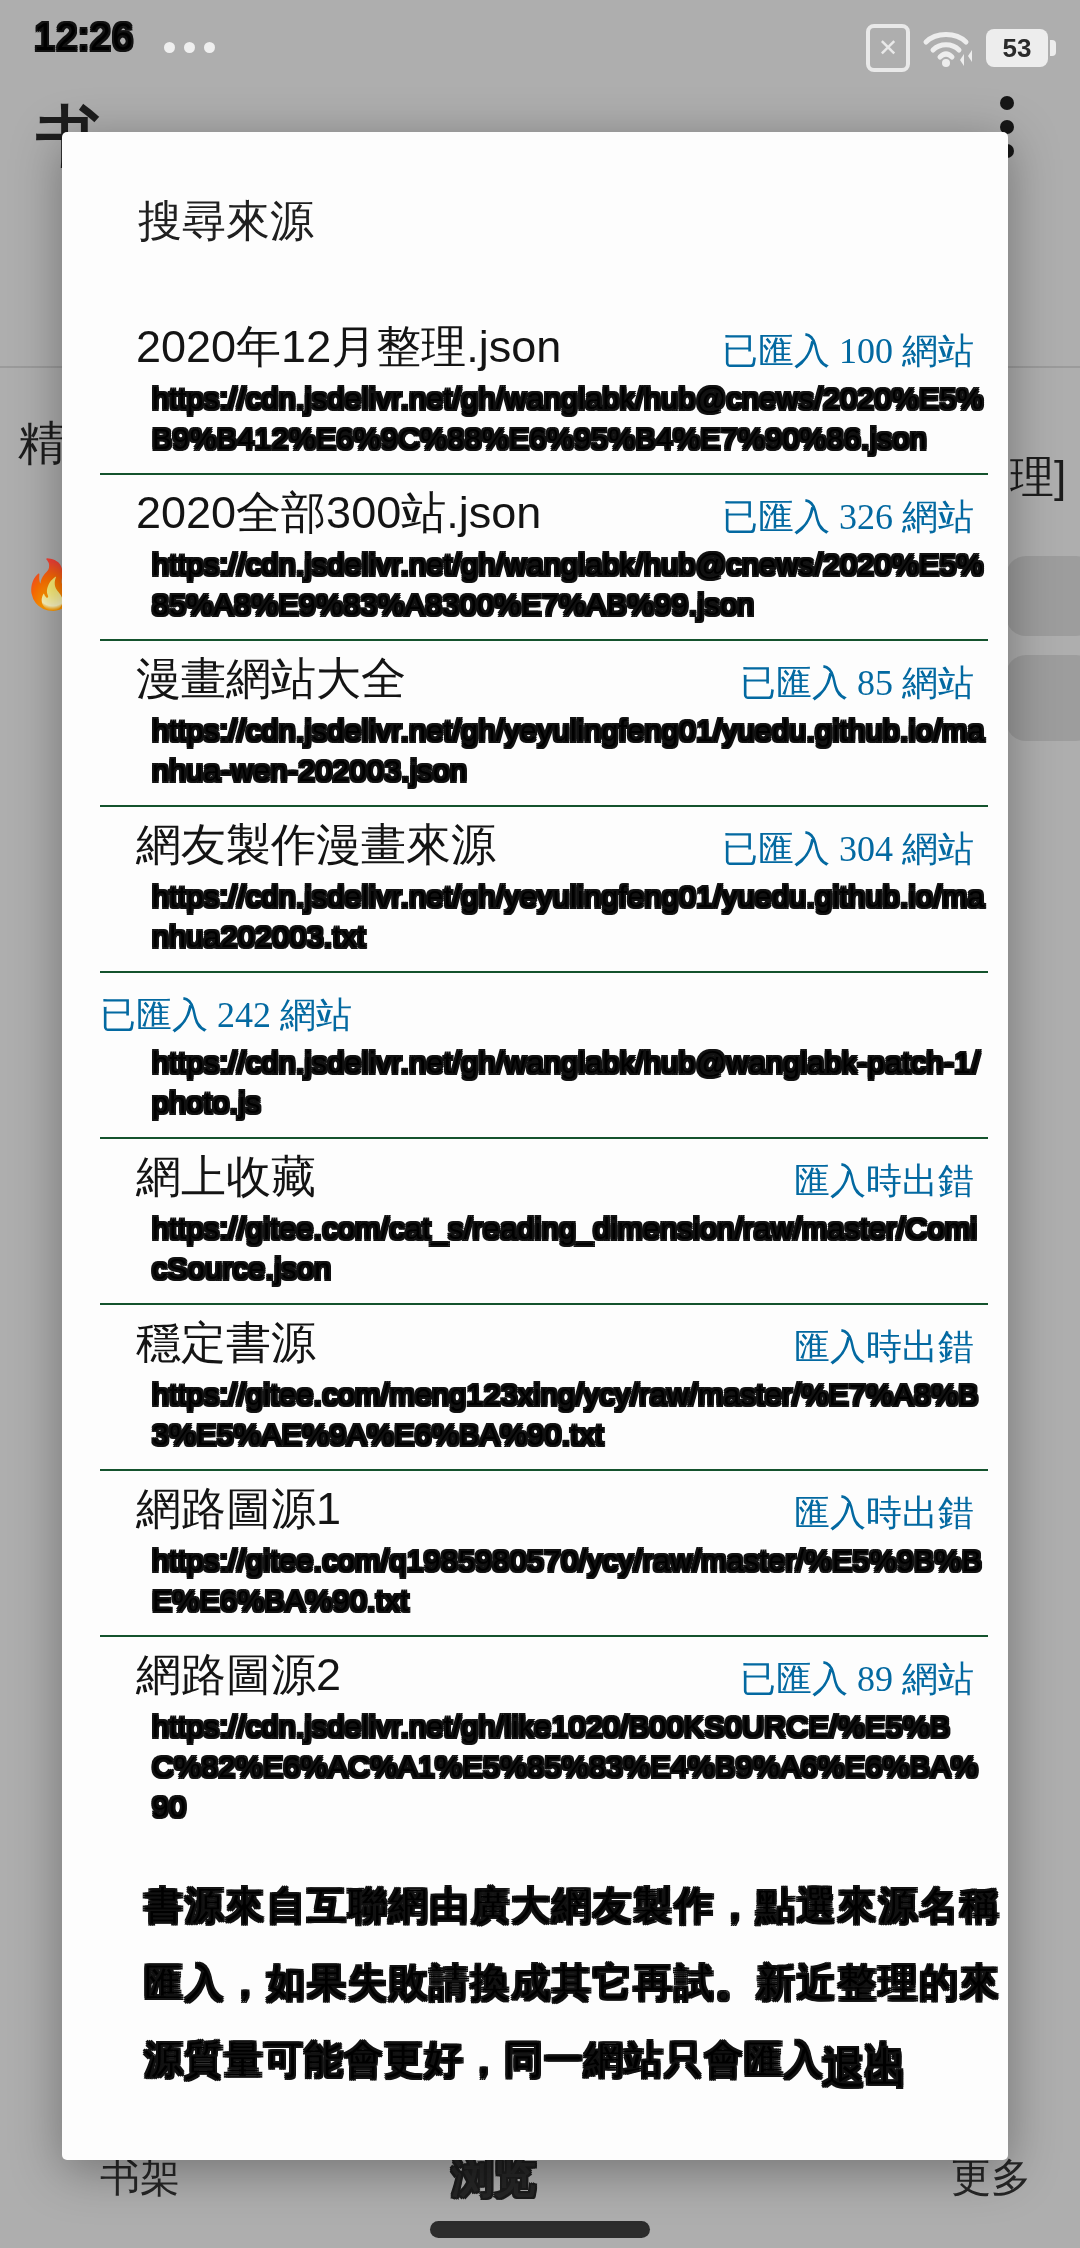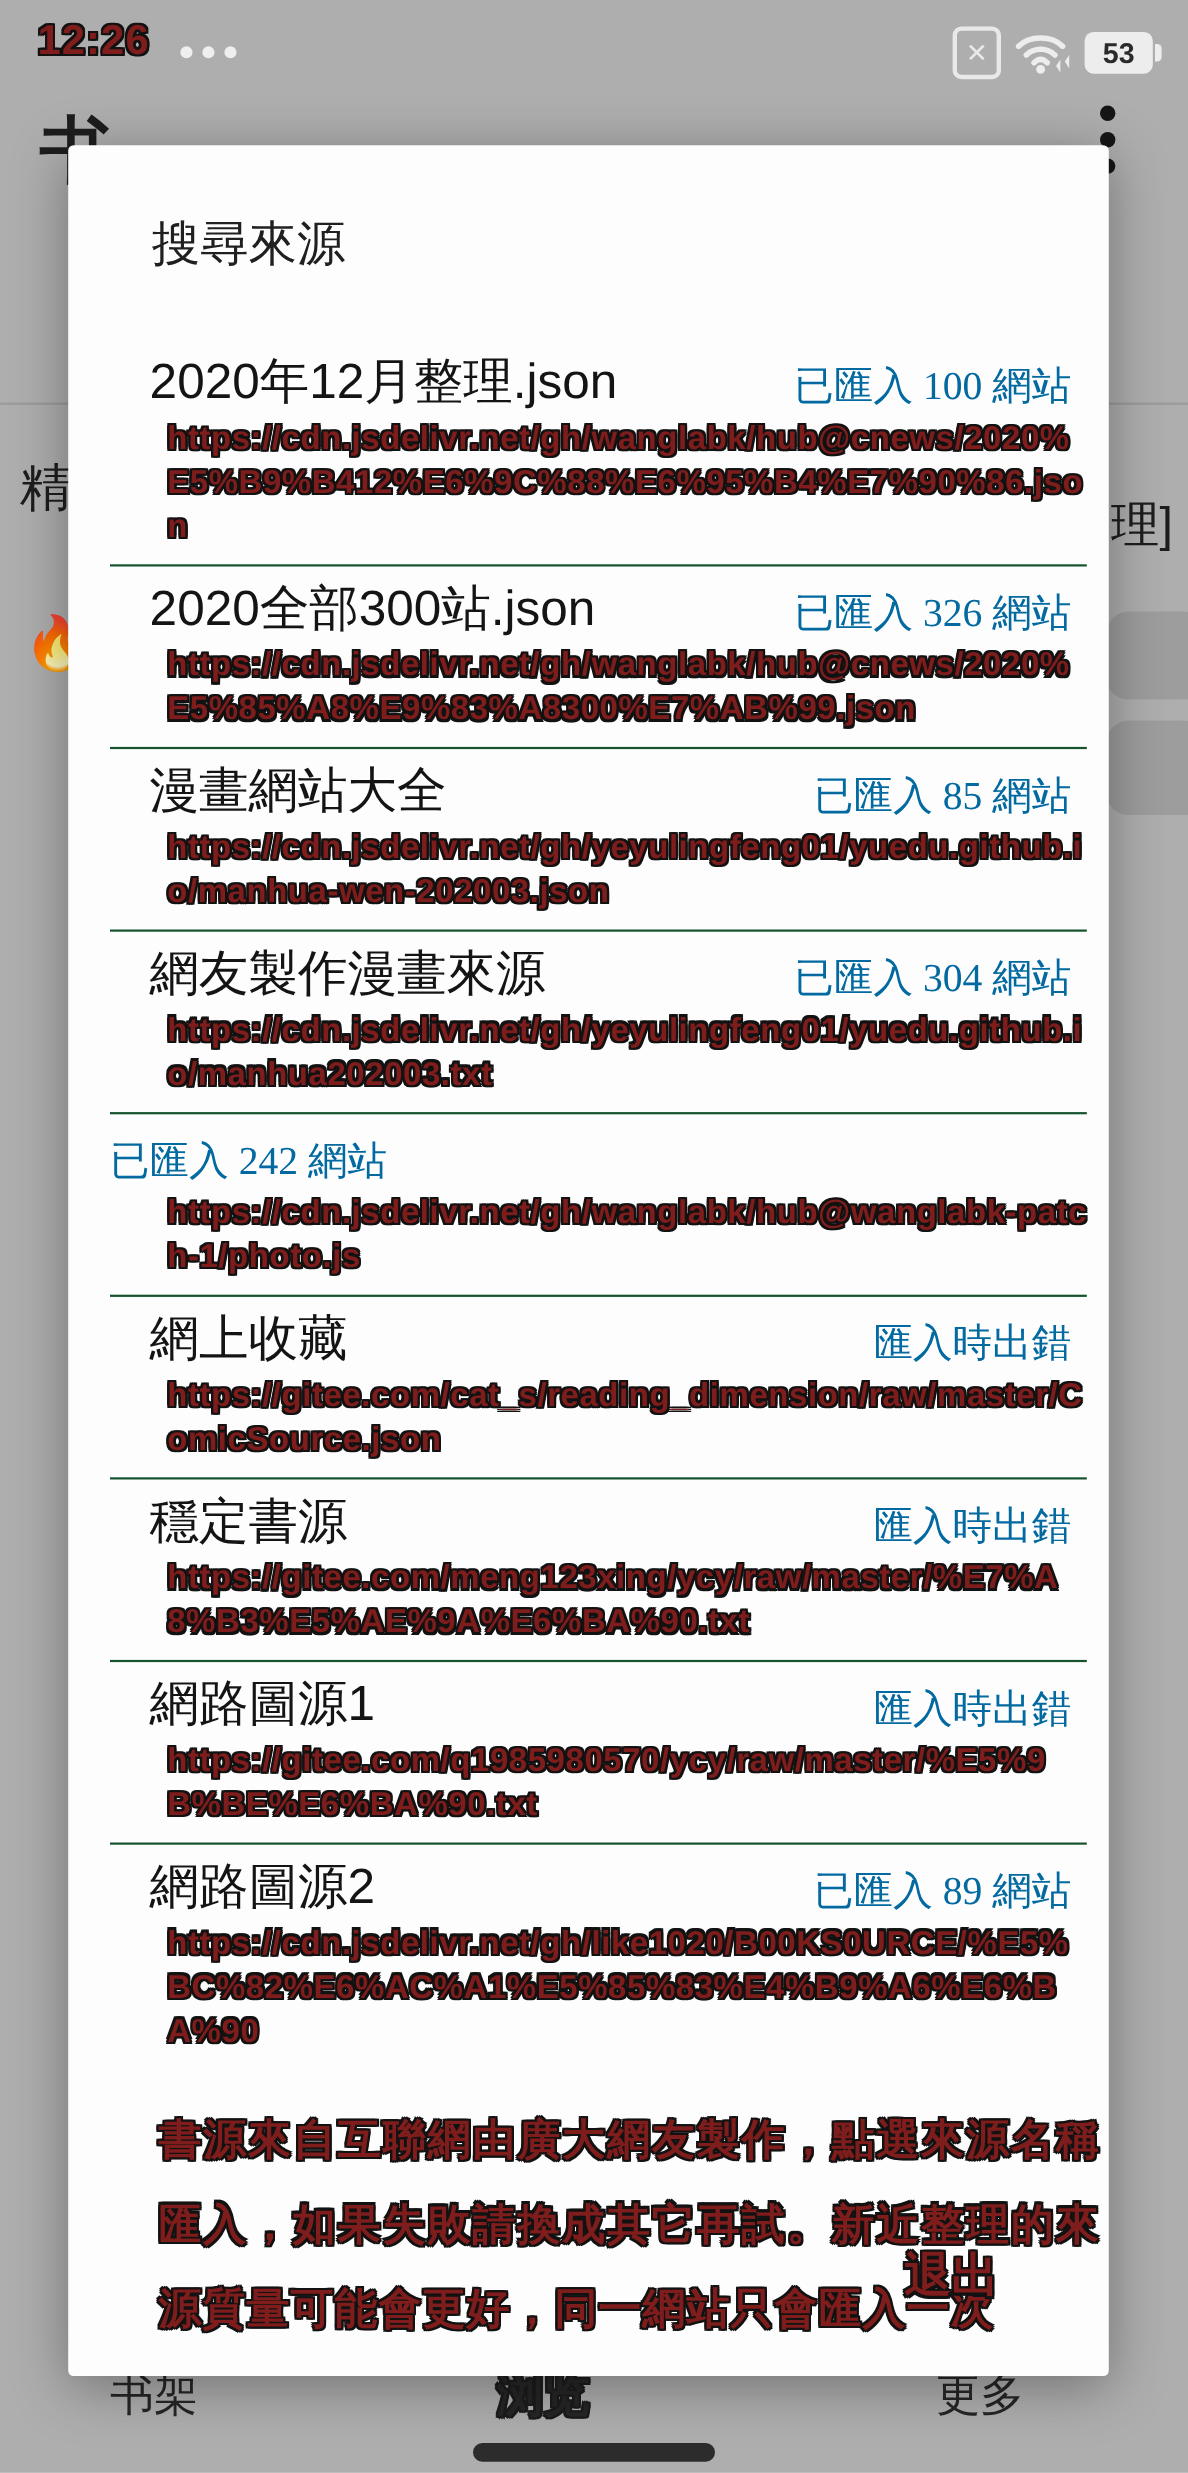--- a/index.html
+++ b/index.html
@@ -1,20 +1,20 @@
 <!DOCTYPE html>
 <html><head>
 <meta charset="utf-8">
 <style>
   html,body{margin:0;padding:0;width:1080px;height:2248px;overflow:hidden;
     font-family:"Liberation Sans","DejaVu Sans",sans-serif;}
   body{position:relative;background:#aeaeae;}
 
   
-  .ol{color:#7f1d1d;font-weight:700;
+  .ol{color:#000000;font-weight:400;
     text-shadow:-2px -2px 0 #121212,-2px 0 0 #121212,-2px 2px 0 #121212,
                  0 -2px 0 #121212,0 2px 0 #121212,
                  2px -2px 0 #121212,2px 0 0 #121212,2px 2px 0 #121212;}
   .ol-dim{color:#b4b4b4;font-weight:700;
     text-shadow:-2px -2px 0 #1c1c1c,-2px 0 0 #1c1c1c,-2px 2px 0 #1c1c1c,
                  0 -2px 0 #1c1c1c,0 2px 0 #1c1c1c,
                  2px -2px 0 #1c1c1c,2px 0 0 #1c1c1c,2px 2px 0 #1c1c1c;}
 
   
   .status-bar{position:absolute;left:0;top:0;width:1080px;height:90px;}
@@ -42,21 +42,21 @@
   .bg-fire{left:22px;top:556px;font-size:48px;}
   .bg-card{position:absolute;left:1006px;width:90px;background:#9d9d9d;border-radius:20px;}
   .bg-card1{top:556px;height:80px;}
   .bg-card2{top:655px;height:86px;}
 
   
   .bottom-nav{position:absolute;left:0;top:2150px;width:1080px;height:60px;}
   .nav-item{position:absolute;transform:translateX(-50%);font-size:40px;color:#262626;}
   .nav-bookshelf{left:140px;}
   .nav-browse{left:494px;font-size:42px;}
-  .nav-more{left:891px;}
+  .nav-more{left:991px;}
   .gesture-bar{position:absolute;left:430px;top:2221px;width:220px;height:17px;
     border-radius:9px;background:#2c2c2c;}
 
   
   .dialog{position:absolute;left:62px;top:132px;width:946px;height:2028px;
     background:#fdfdfd;border-radius:5px;box-shadow:0 10px 50px rgba(0,0,0,.35);}
   .dialog-inner{padding:48px 20px 0 38px;}
   .dlg-title{font-size:44px;color:#202020;margin-left:38px;margin-top:12px;}
   .src-list{margin-top:58px;}
   .src-item{padding:10px 0 14px 0;}

